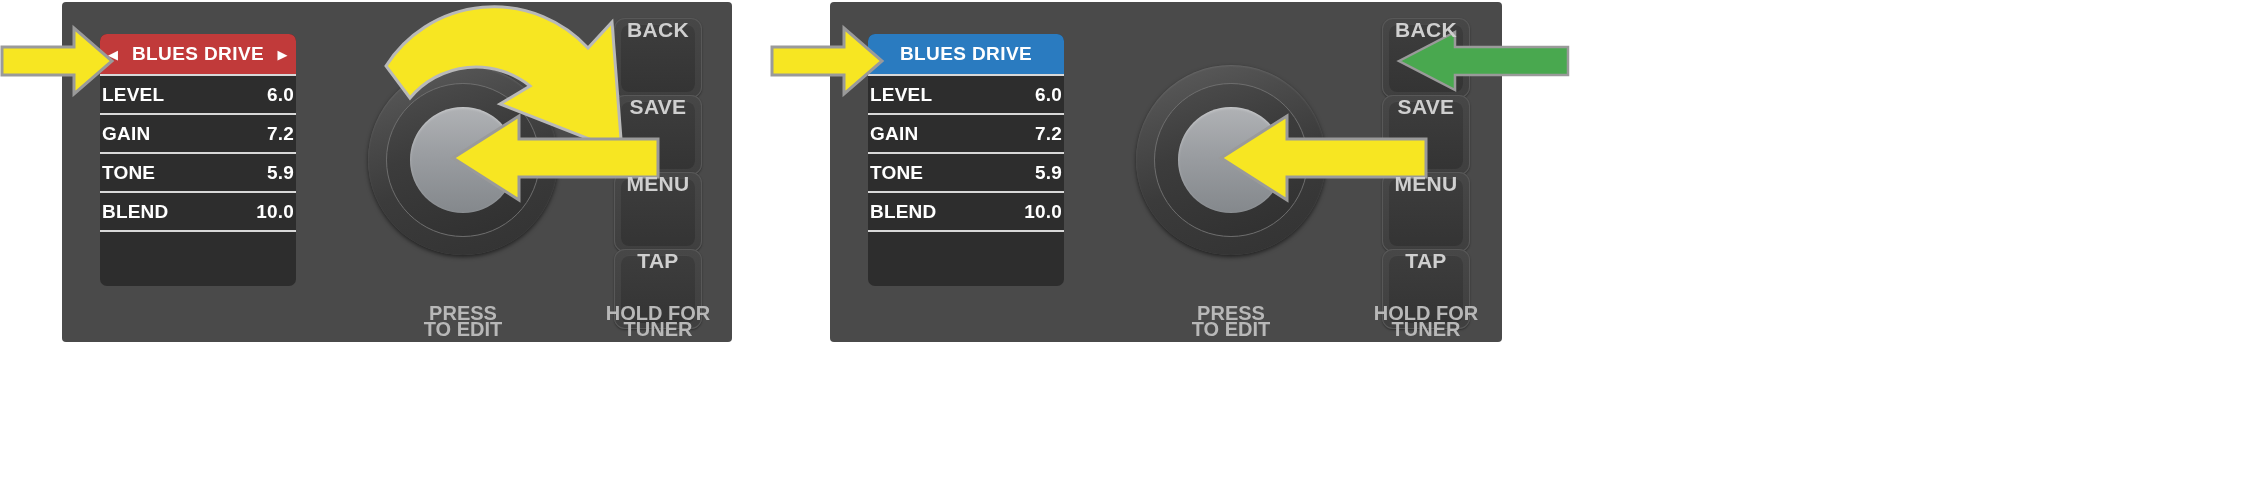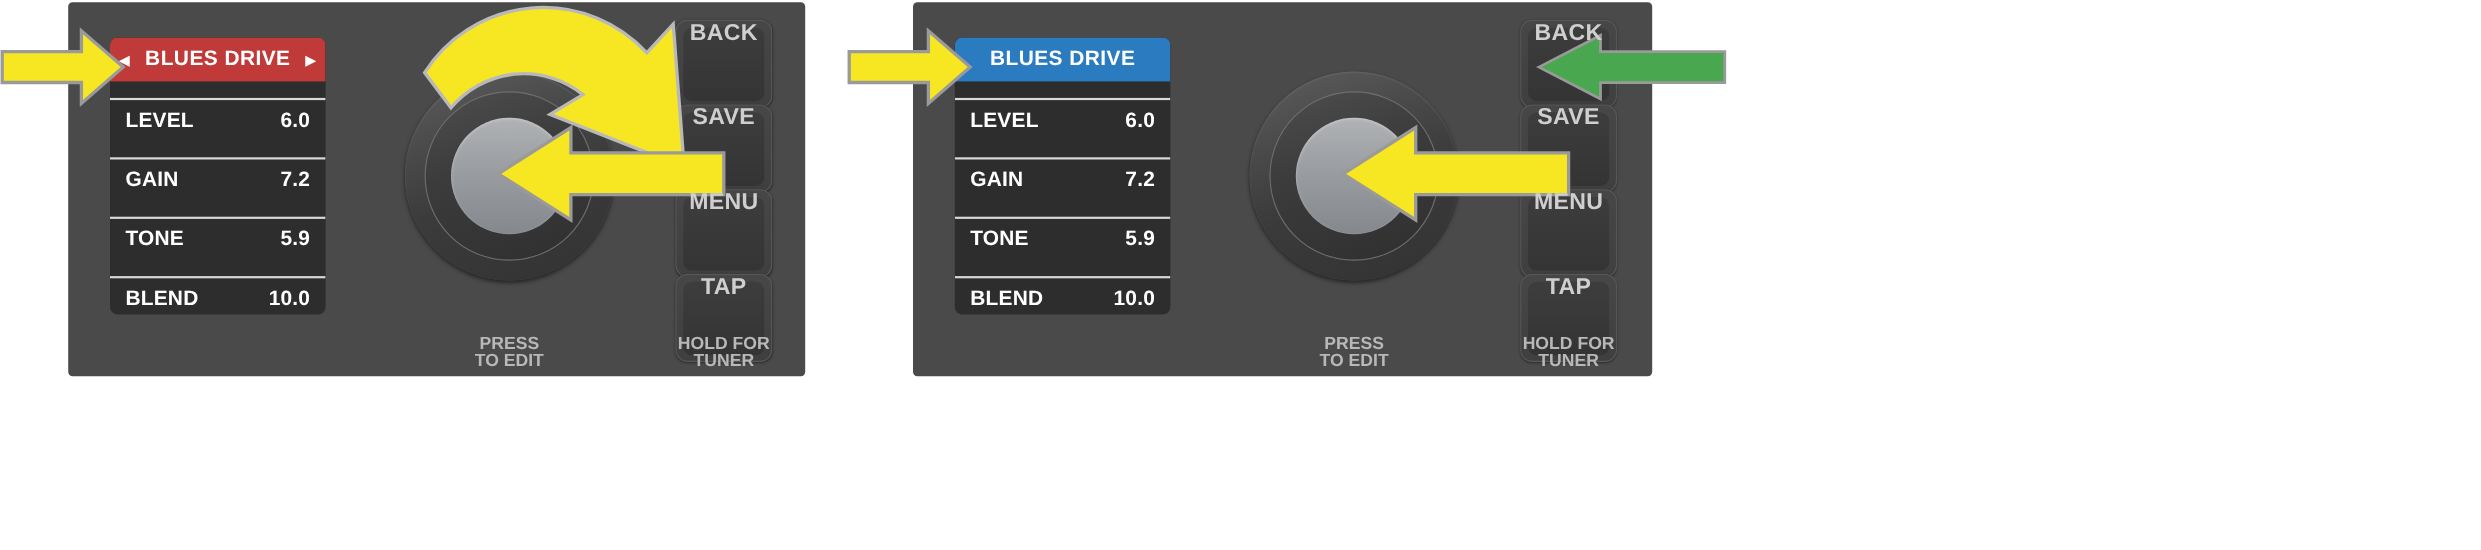--- a/index.html
+++ b/index.html
@@ -32,22 +32,22 @@
     position:relative;
   }
   .lcd-header .nav{
     position:absolute;font-size:13px;line-height:1;color:#fff;
   }
   .lcd-header .nav.prev{left:8px;}
   .lcd-header .nav.next{right:8px;}
   .lcd-row{
     flex:0 0 39px;display:flex;align-items:center;
     border-top:2px solid #d8d8d8;
-    padding:0 14px;box-sizing:border-box;
-    color:#ffffff;font-weight:bold;font-size:19px;margin-top:15px;
+    padding:0 2px;box-sizing:border-box;
+    color:#ffffff;font-weight:bold;font-size:19px;
   }
   .lcd-row .pname{flex:1 1 auto;text-align:left;letter-spacing:.2px;}
   .lcd-row .pval{flex:0 0 auto;letter-spacing:.2px;}
   .lcd-row.blank{flex:1 1 auto;border-top:2px solid #d8d8d8;}
 
   
   .knob-wrap{position:absolute;}
   .knob{
     position:absolute;left:0;top:0;width:100%;height:100%;
     border-radius:50%;
@@ -82,21 +82,21 @@
     background:linear-gradient(180deg,#3d3d3d 0%,#343434 100%);
     box-shadow:inset 0 1px 1px rgba(255,255,255,.07);
   }
   .btn span{
     position:relative;z-index:2;color:#cfcfcf;font-weight:bold;
     font-size:21px;letter-spacing:.3px;
   }
 
   
   .caption{
-    position:absolute;color:#b8b8b8;font-weight:bold;font-size:16px;
+    position:absolute;color:#b8b8b8;font-weight:bold;font-size:20px;
     line-height:16px;text-align:center;white-space:pre-line;
   }
 
   
   .overlay{position:absolute;inset:0;pointer-events:none;}
 </style>
 </head>
 <body>
 
 <div class="stage">

